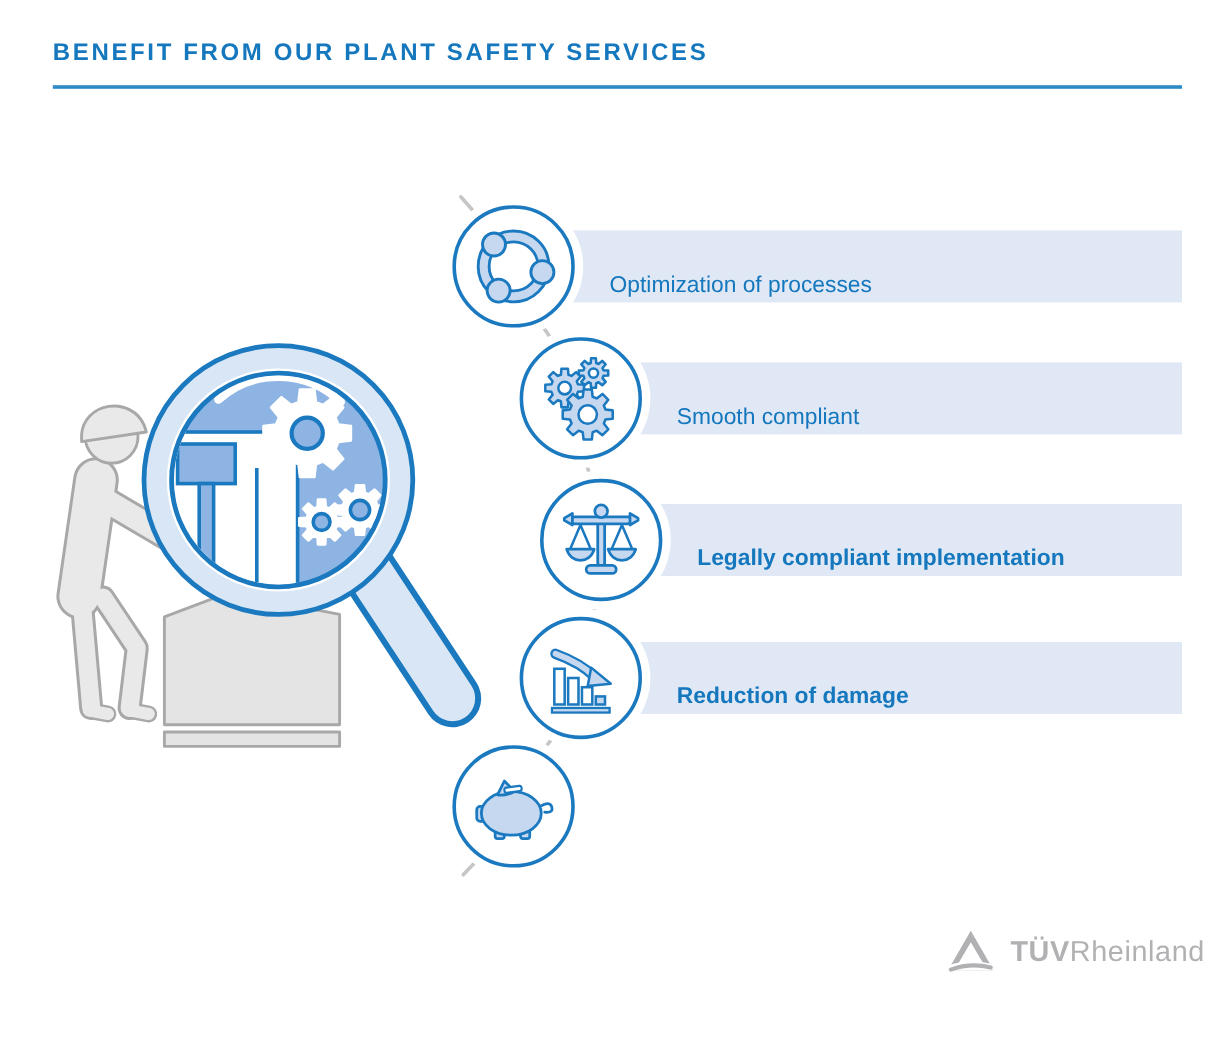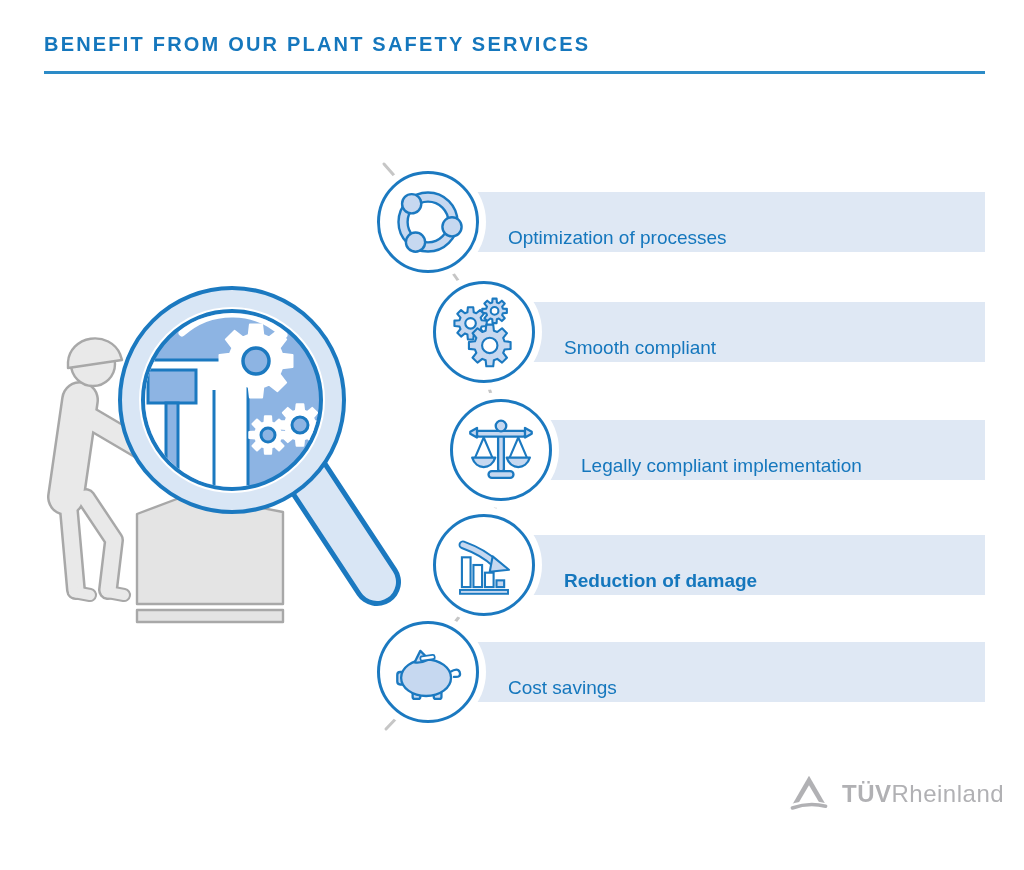--- a/index.html
+++ b/index.html
@@ -15,21 +15,21 @@
   
   .bar{position:absolute;right:39px;height:60px;background:var(--bar_background);
        display:flex;align-items:center;padding-left:40px;box-sizing:border-box;}
   .bar-label{font-size:19px;color:var(--accent_blue);margin-top:32px;}
   .circle{position:absolute;width:96px;height:96px;border-radius:50%;background:#fff;
           border:3px solid var(--circle_stroke);box-shadow:0 0 0 7px #fff;z-index:3;}
   .circle svg{width:96px;height:96px;display:block;}
 
   .bar.r1{top:192px;left:468px;} .circle.c1{left:377px;top:171px;}
   .bar.r2{top:302px;left:524px;} .circle.c2{left:433px;top:281px;}
-  .bar.r3{top:420px;left:541px;} .circle.c3{left:450px;top:399px;}
+  .bar.r3{top:420px;left:541px;font-weight:bold;} .circle.c3{left:450px;top:399px;}
   .bar.r4{top:535px;left:524px;font-weight:bold;} .circle.c4{left:433px;top:514px;}
   .bar.r5{top:642px;left:468px;} .circle.c5{left:377px;top:621px;}
 
   .dash-layer{position:absolute;left:0;top:0;width:1024px;height:870px;z-index:1;
               pointer-events:none;}
   .illustration{position:absolute;left:30px;top:272px;width:400px;height:365px;z-index:2;}
 
   
   .logo{position:absolute;left:788px;top:772px;display:flex;align-items:center;gap:12px;}
   .logo-text{font-size:24px;color:var(--logo_gray);letter-spacing:0.5px;}
@@ -171,23 +171,20 @@
       <rect x="39" y="50" width="9" height="23" fill="#fff" stroke="#1b79c0" stroke-width="2.2"></rect>
       <rect x="51" y="58" width="9" height="15" fill="#fff" stroke="#1b79c0" stroke-width="2.2"></rect>
       <rect x="63" y="66" width="8" height="7" fill="#c6d8f0" stroke="#1b79c0" stroke-width="2.2"></rect>
       <rect x="25" y="76" width="50" height="4" fill="#c6d8f0" stroke="#1b79c0" stroke-width="2"></rect>
       <path d="M28,29 Q50,37 62,49" fill="none" stroke="#1b79c0" stroke-width="9" stroke-linecap="round"></path>
       <path d="M28,29 Q50,37 62,49" fill="none" stroke="#c6d8f0" stroke-width="5" stroke-linecap="round"></path>
       <path d="M59,41 L76,55 L56,57 Z" fill="#c6d8f0" stroke="#1b79c0" stroke-width="2.2" stroke-linejoin="round"></path>
     </svg>
   </div>
 
-  <div class="bar r5">
-    <span class="bar-label">Cost savings</span>
-  </div>
   <div class="circle c5">
     <svg viewBox="0 0 100 100">
       <g fill="#c6d8f0" stroke="#1b79c0" stroke-width="2.4" stroke-linejoin="round">
         <rect x="34" y="69" width="8" height="9" rx="2"></rect>
         <rect x="56" y="69" width="8" height="9" rx="2"></rect>
         <rect x="18" y="50" width="10" height="13" rx="3"></rect>
         <ellipse cx="48" cy="56" rx="26" ry="19"></ellipse>
         <path d="M36,40 L42,28 L51,37 Q43,41 36,40 Z"></path>
       </g>
       <path d="M73,50 q8,-5 10,0 q2,6 -6,5" fill="none" stroke="#1b79c0" stroke-width="2.4" stroke-linecap="round"></path>

